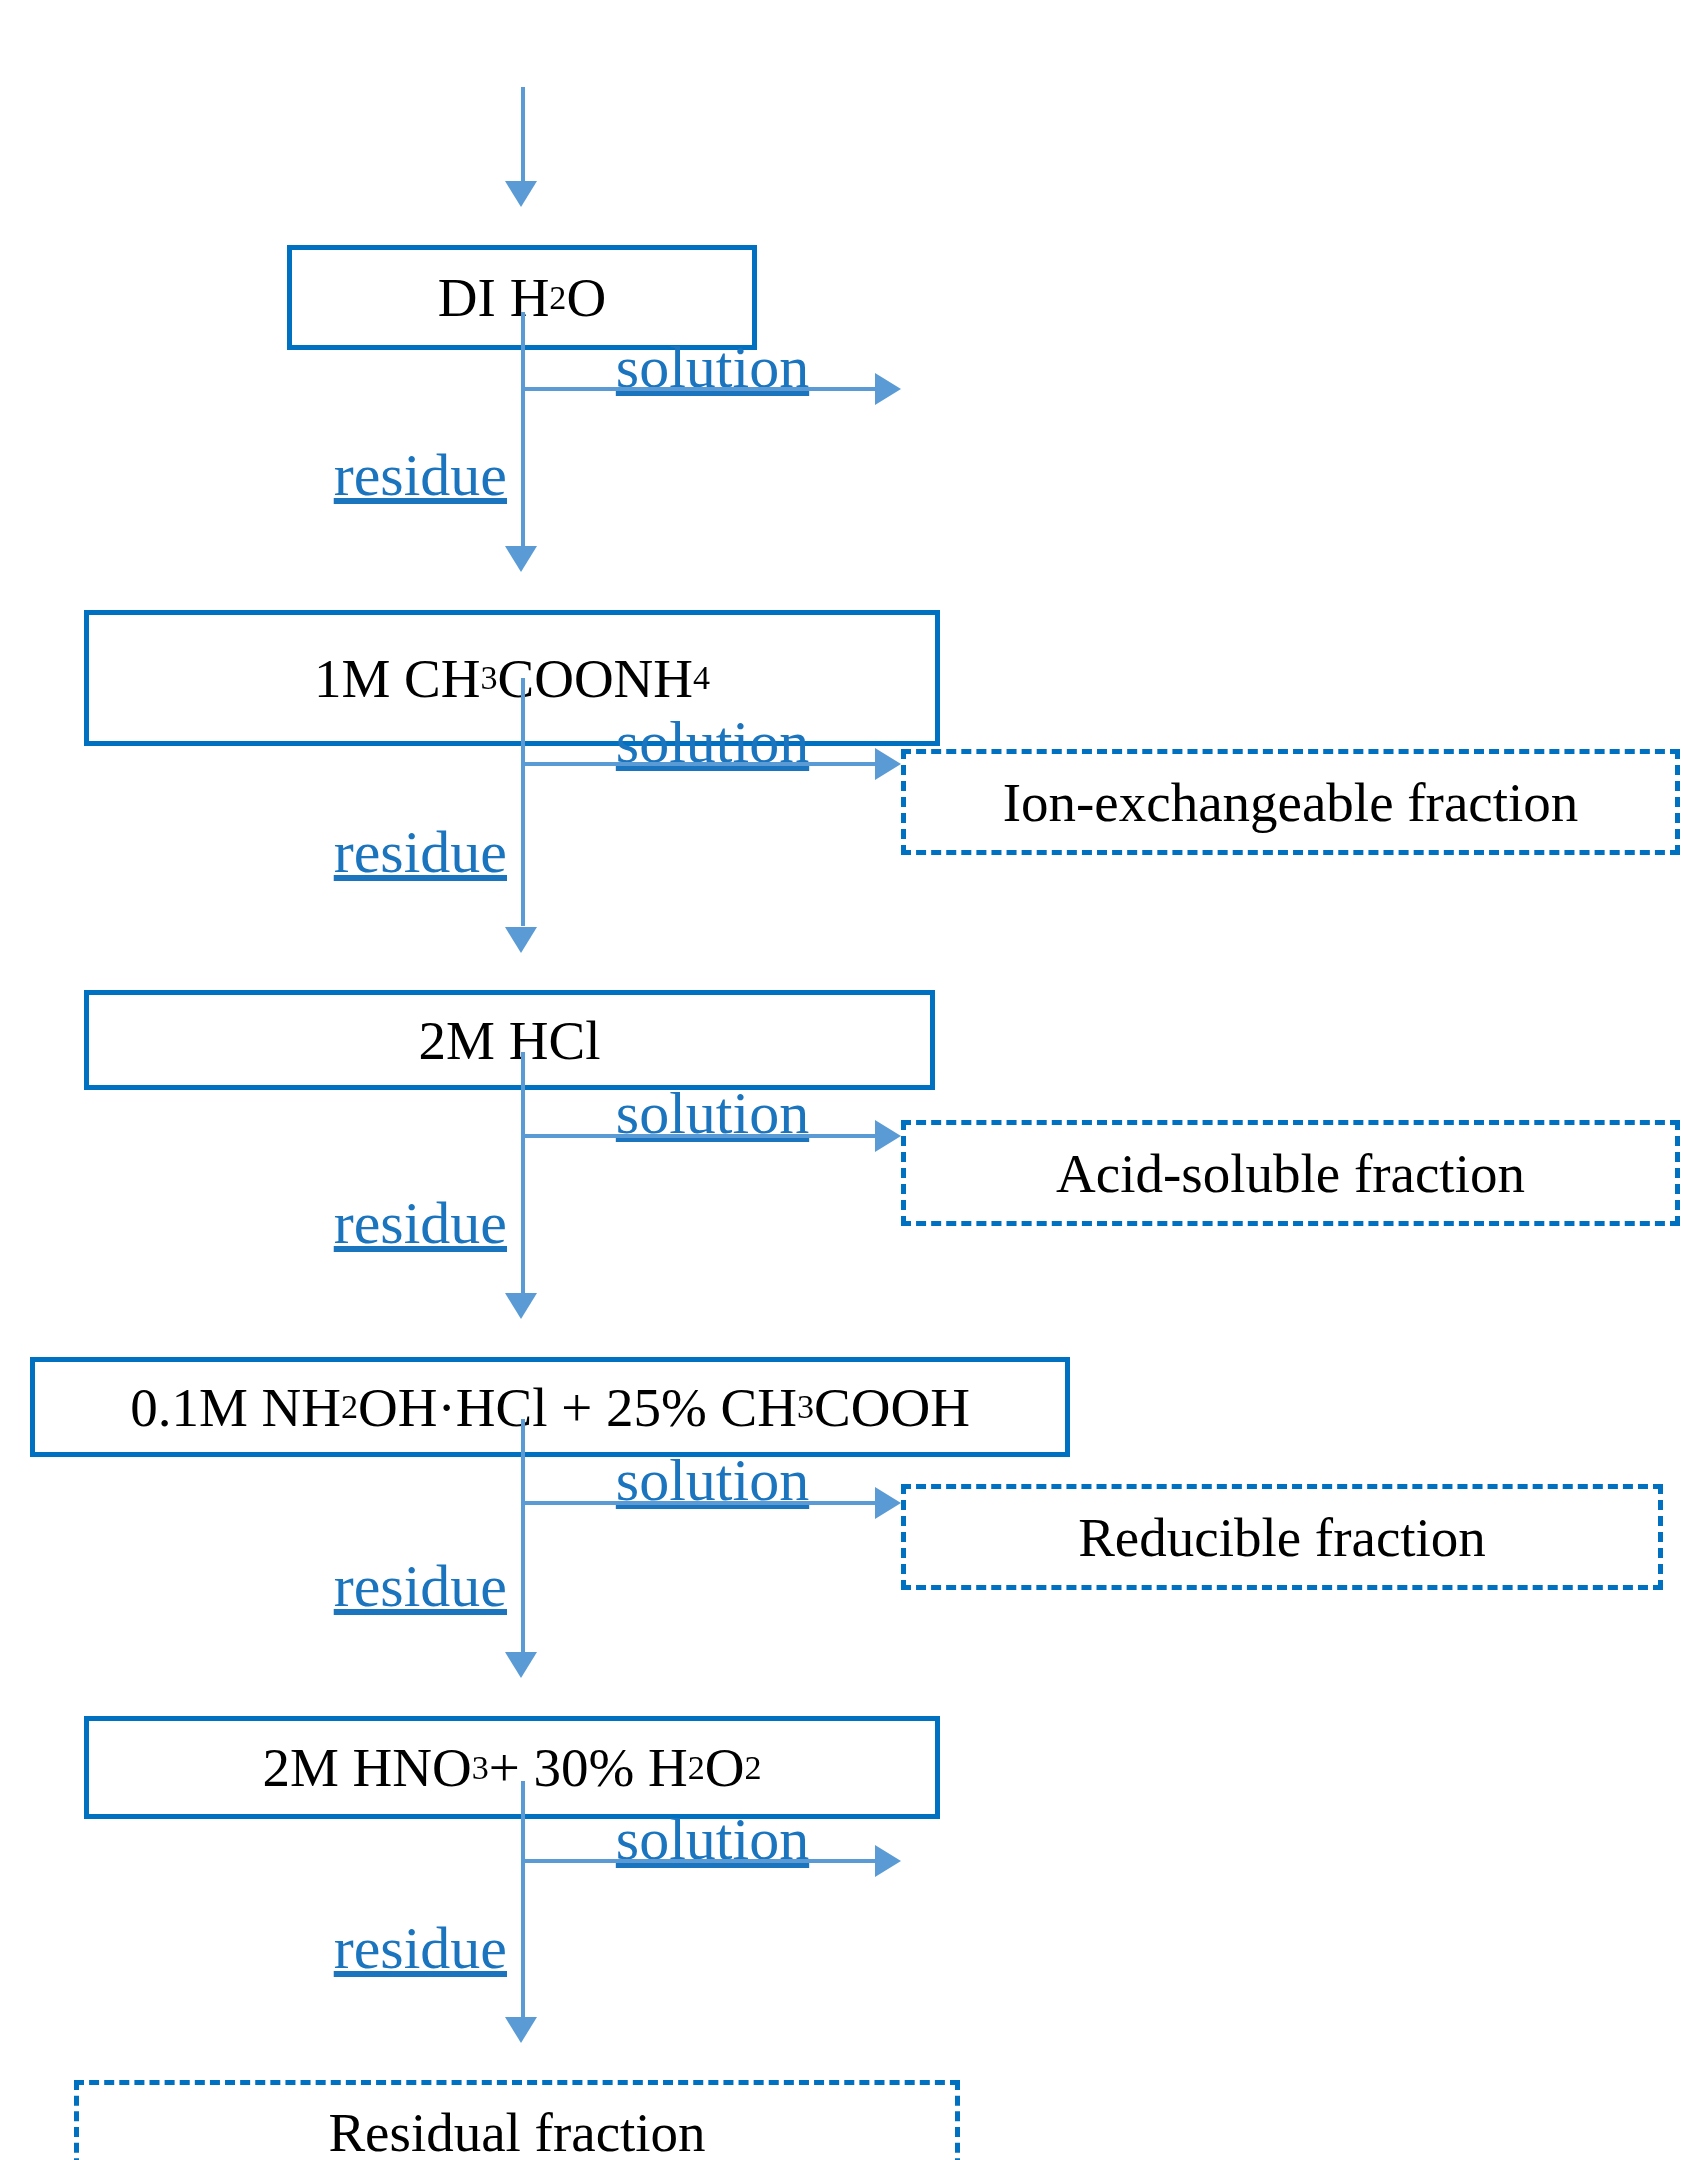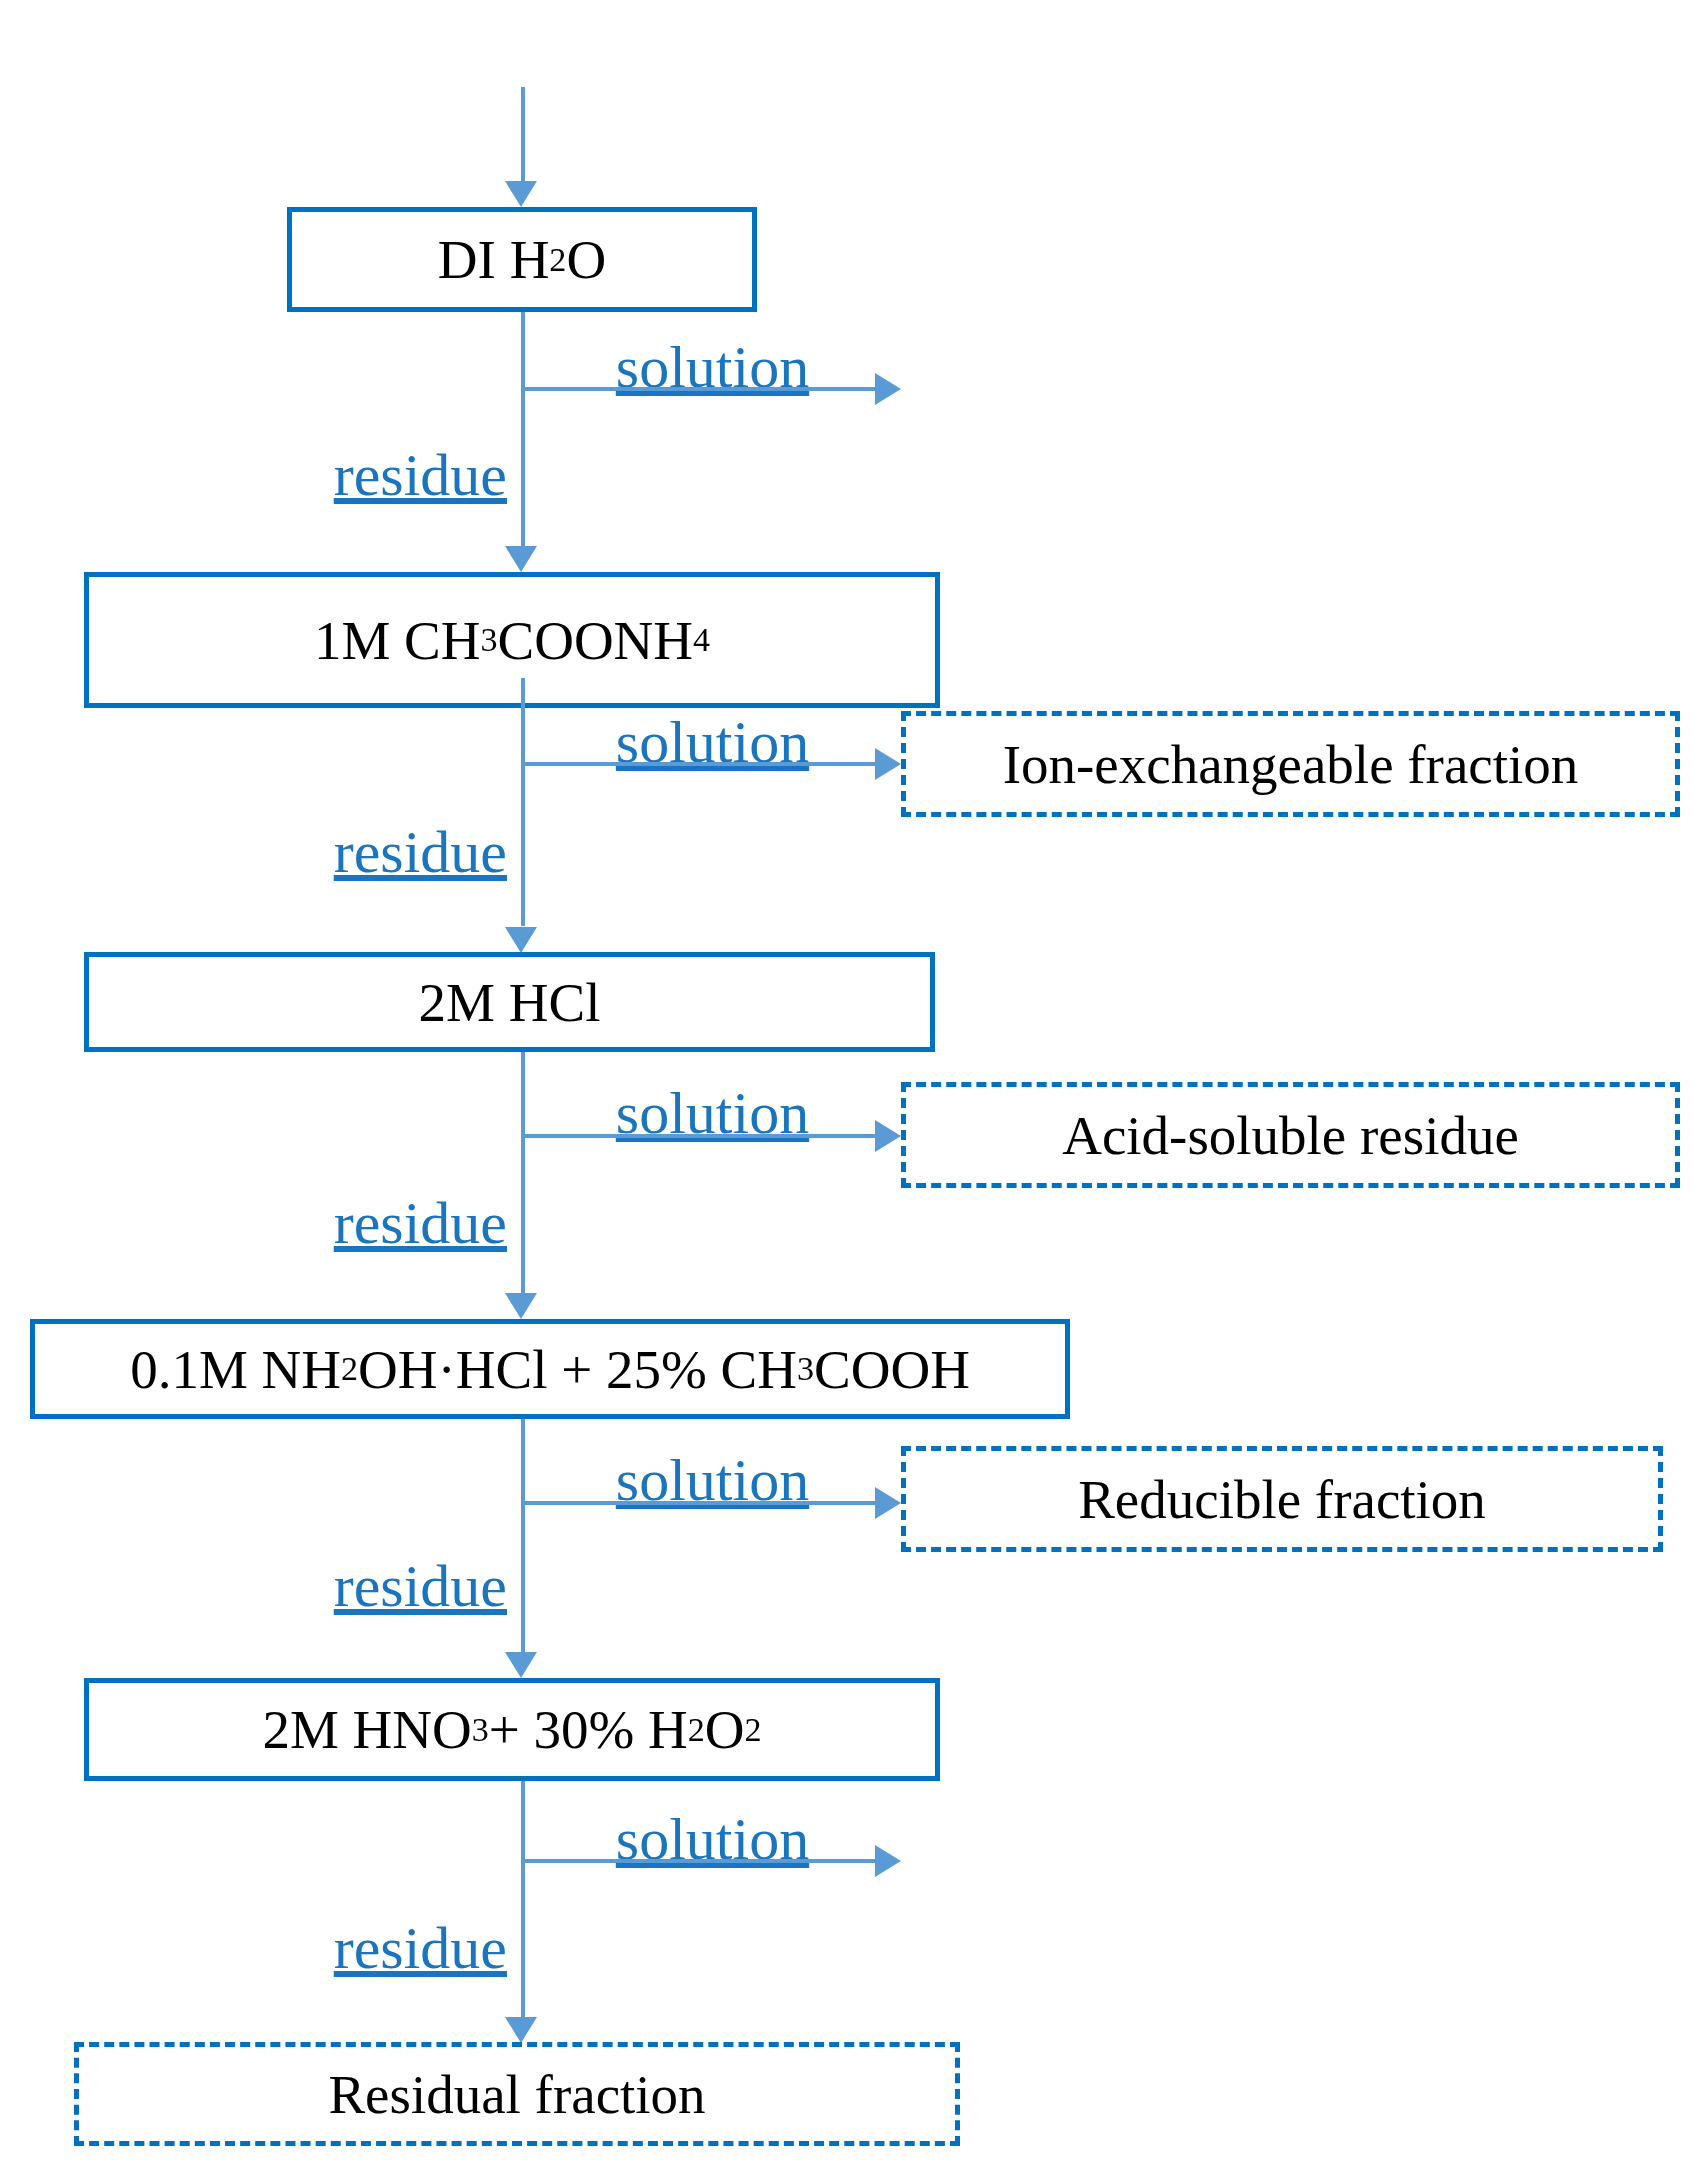--- a/index.html
+++ b/index.html
@@ -21,20 +21,21 @@
     position: absolute;
     box-sizing: border-box;
     border: 5px solid var(--border, #0070C0);
     background: #ffffff;
     display: flex;
     align-items: center;
     justify-content: center;
     font-size: 55px;
     color: var(--box-text, #000000);
     white-space: nowrap;
+    margin-top: 38px;
   }
   .box.fraction { border-style: dashed; }
   sub { font-size: 0.62em; line-height: 0; }
   .line-v { position: absolute; width: 4px; background: var(--connector, #5B9BD5); }
   .line-h { position: absolute; height: 4px; background: var(--connector, #5B9BD5); }
   .arrow-down {
     position: absolute; width: 0; height: 0;
     border-left: 16px solid transparent;
     border-right: 16px solid transparent;
     border-top: 26px solid var(--connector, #5B9BD5);
@@ -77,21 +78,21 @@
   <div class="arrow-right" style="left:875px; top:748px;"></div>
   <div class="box fraction" style="left:901px; top:711px; width:779px; height:106px;">Ion-exchangeable fraction</div>
   <div class="line-v" style="left:521px; top:678px; height:248px;"></div>
   <div class="lbl res" style="left:238px; top:818px;">residue</div>
   <div class="arrow-down" style="left:505px; top:927px;"></div>
 
   <div class="box" style="left:84px; top:952px; width:851px; height:100px;">2M HCl</div>
   <div class="lbl sol" style="left:564px; top:1079px;">solution</div>
   <div class="line-h" style="left:523px; top:1134px; width:352px;"></div>
   <div class="arrow-right" style="left:875px; top:1120px;"></div>
-  <div class="box fraction" style="left:901px; top:1082px; width:779px; height:106px;">Acid-soluble residue</div>
+  <div class="box fraction" style="left:901px; top:1082px; width:779px; height:106px;">Acid-soluble fraction</div>
   <div class="line-v" style="left:521px; top:1052px; height:241px;"></div>
   <div class="lbl res" style="left:238px; top:1189px;">residue</div>
   <div class="arrow-down" style="left:505px; top:1293px;"></div>
 
   <div class="box" style="left:30px; top:1319px; width:1040px; height:100px;">0.1M NH<sub>2</sub>OH·HCl + 25% CH<sub>3</sub>COOH</div>
   <div class="lbl sol" style="left:564px; top:1446px;">solution</div>
   <div class="line-h" style="left:523px; top:1501px; width:352px;"></div>
   <div class="arrow-right" style="left:875px; top:1487px;"></div>
   <div class="box fraction" style="left:901px; top:1446px; width:762px; height:106px;">Reducible fraction</div>
   <div class="line-v" style="left:521px; top:1419px; height:234px;"></div>

